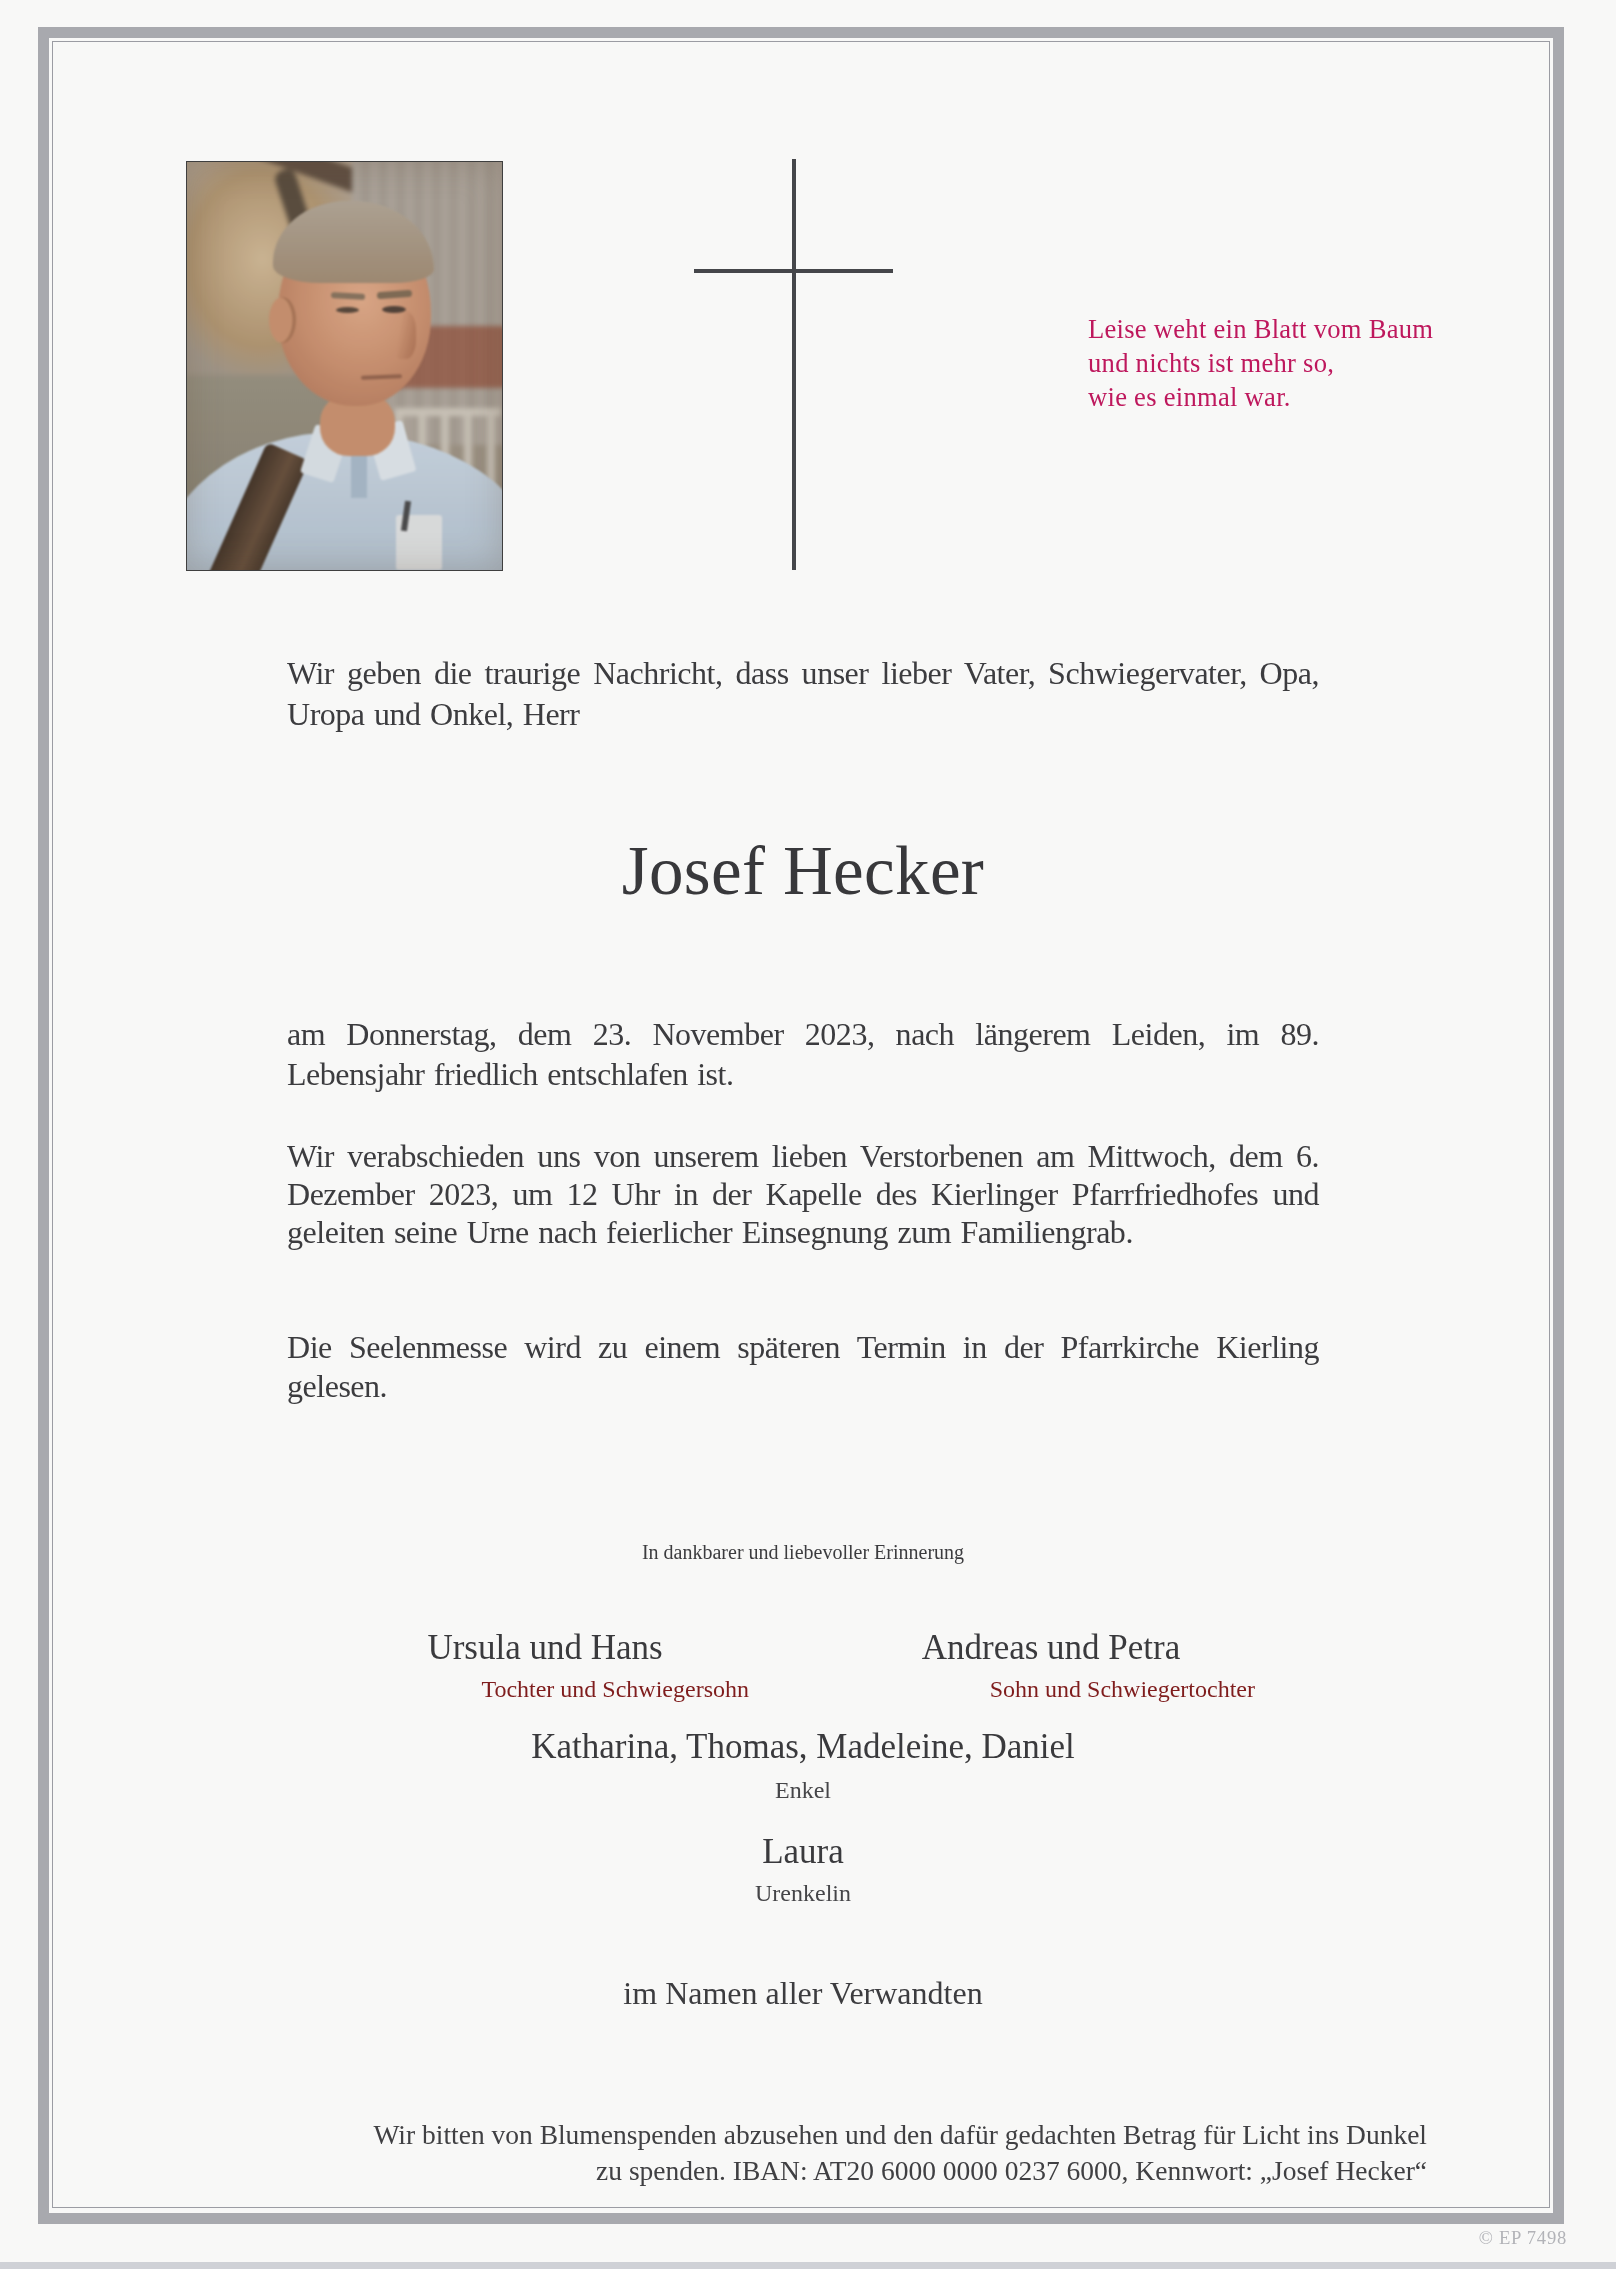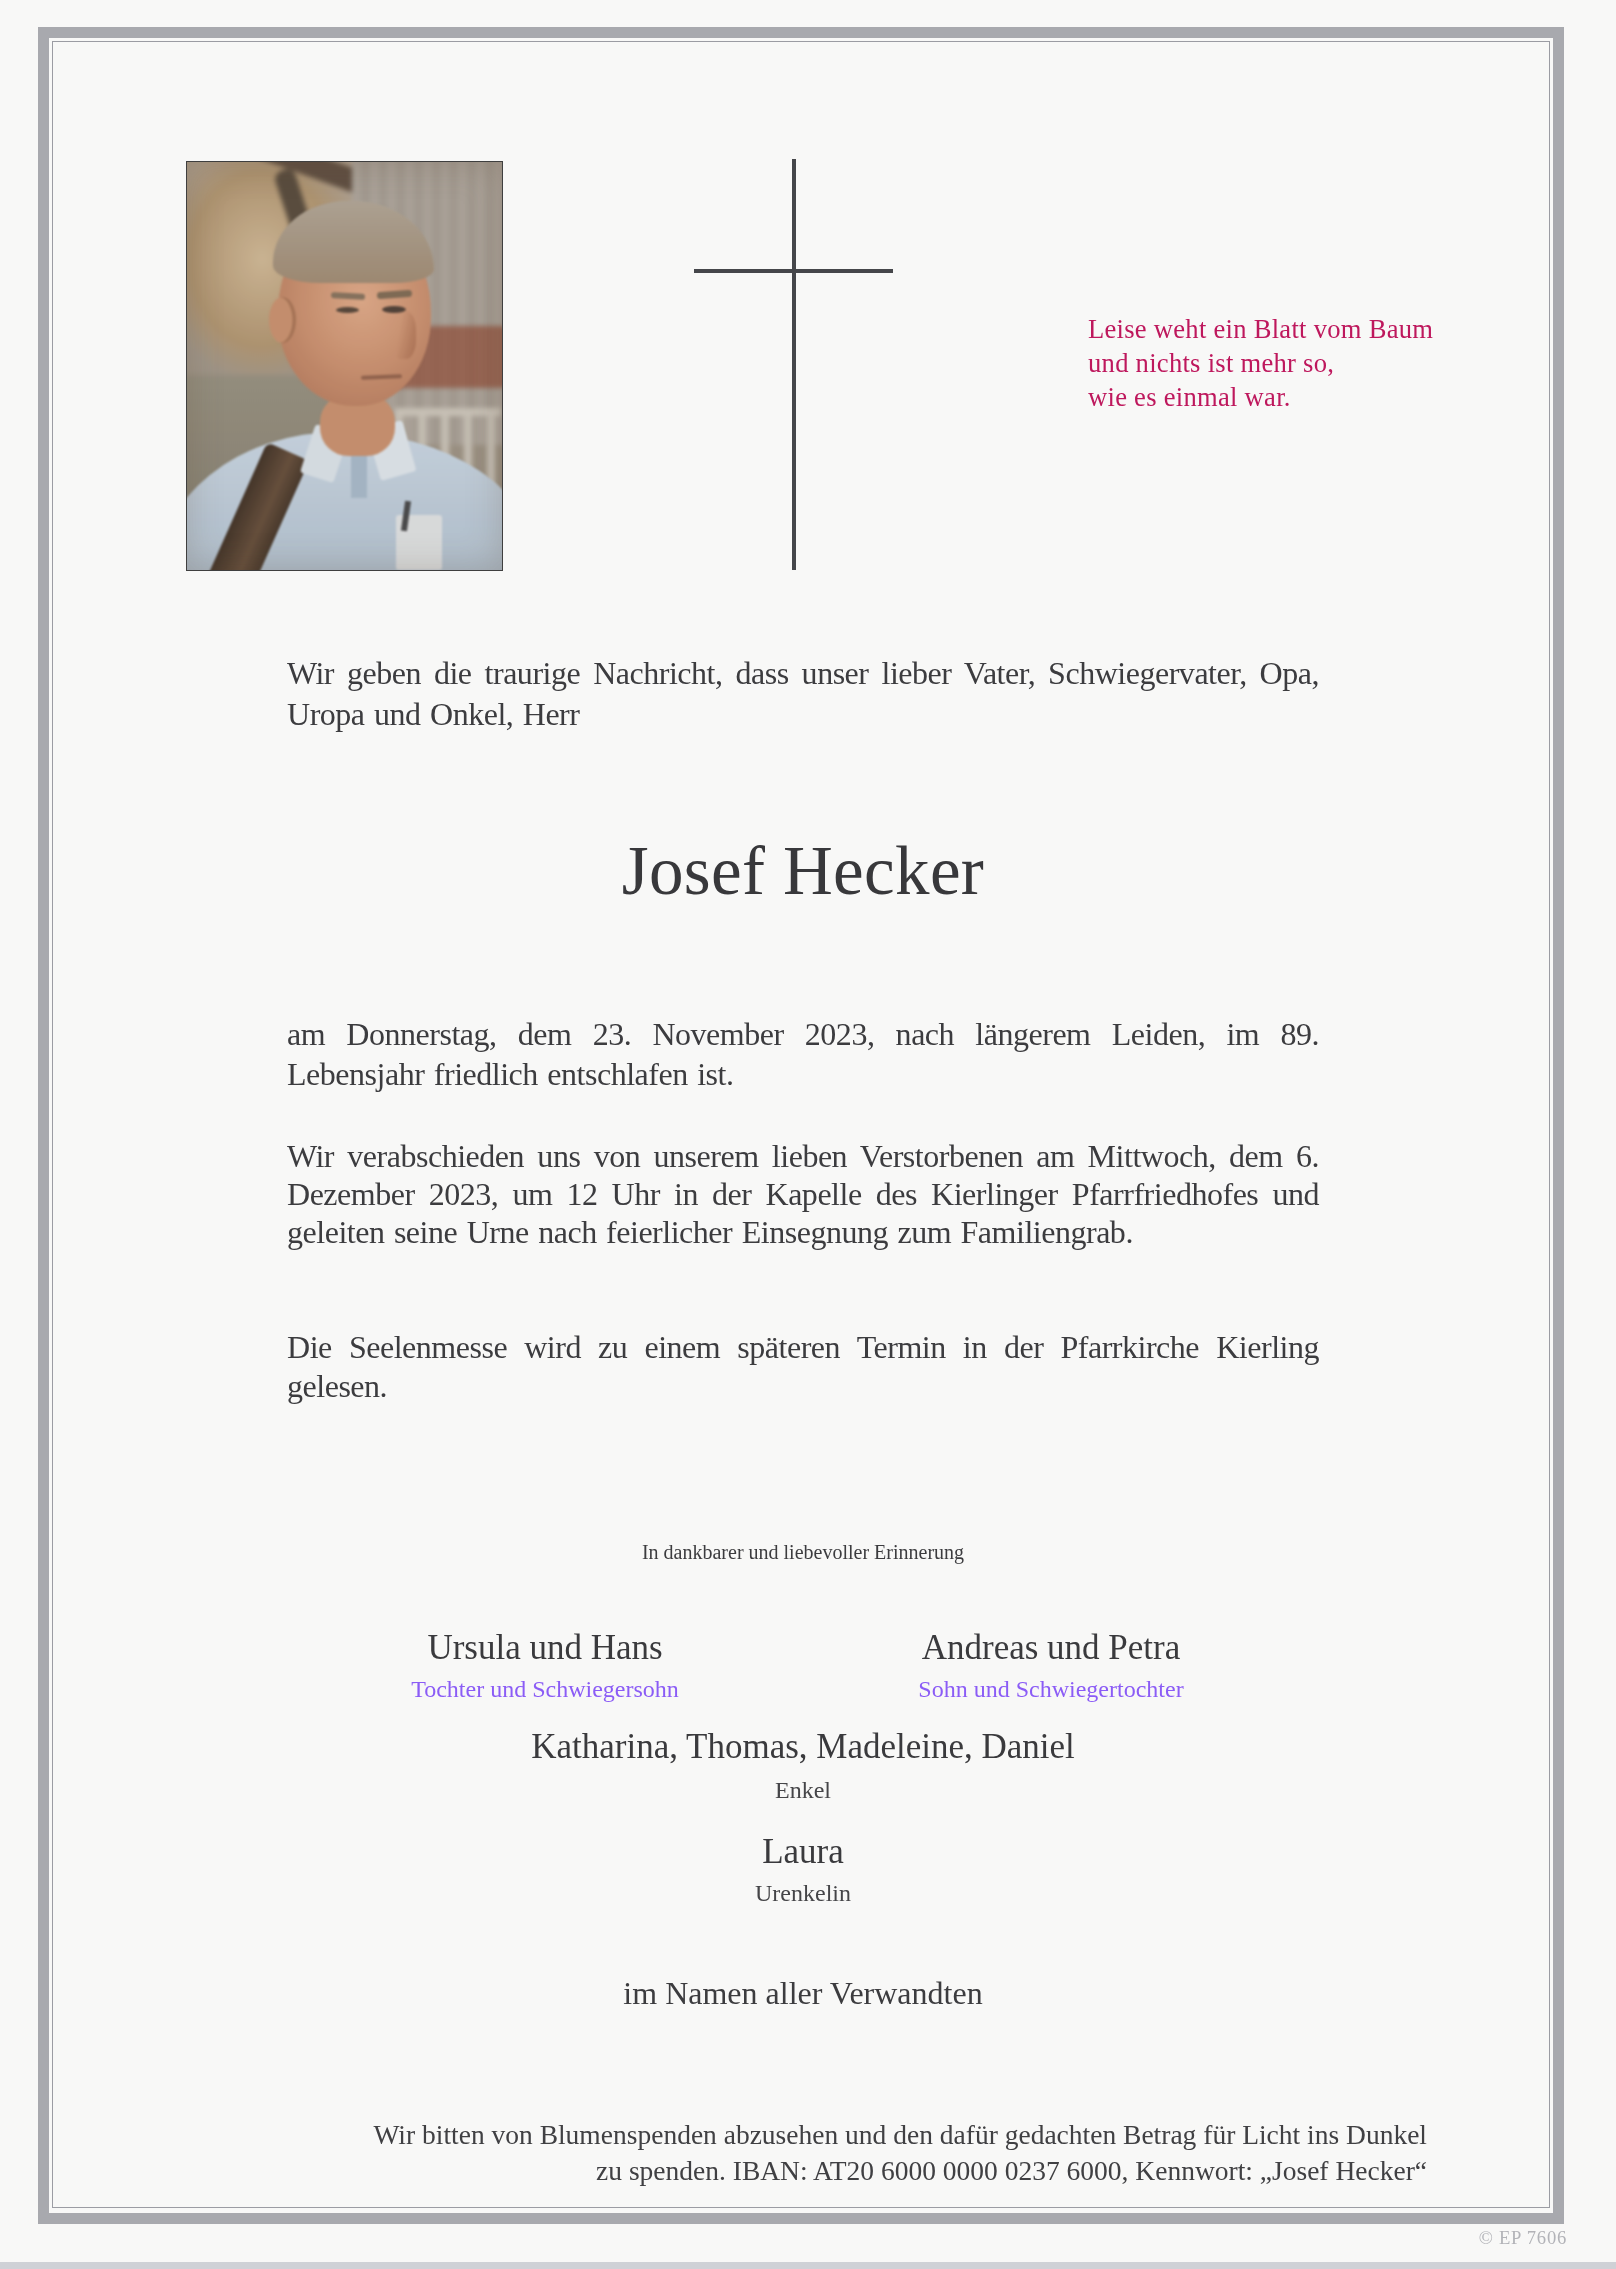--- a/index.html
+++ b/index.html
@@ -73,21 +73,21 @@
   .poem{position:absolute; left:1088px; top:312px; font-size:26.6px; line-height:34px; color:#be185d; letter-spacing:.01em;}
   .col{position:absolute; left:287px; width:1032px;}
   .just{text-align:justify; text-align-last:left; letter-spacing:-0.015em; word-spacing:.06em;}
   .intro{top:653px; font-size:32px; line-height:41px;}
   .deceased{top:832px; text-align:center; font-size:69px; letter-spacing:.005em; color:#38383b;}
   .p1{top:1014px; font-size:32px; line-height:40px;}
   .p2{top:1137px; font-size:32px; line-height:38px;}
   .p3{top:1328px; font-size:32px; line-height:39px;}
   .remembrance{top:1541px; text-align:center; font-size:20px;}
   .mourner-name{position:absolute; top:1628px; width:408px; text-align:center; font-size:35px; color:#3a3a3d;}
-  .mourner-rel{position:absolute; top:1676px; width:408px; text-align:center; font-size:24px; color:#8b5cf6;}
+  .mourner-rel{position:absolute; top:1676px; width:408px; text-align:right; font-size:24px; color:#7f1d1d;}
   .m-col1{left:341px;} .m-col2{left:847px;}
   .g-name{top:1727px; text-align:center; font-size:35px; color:#3a3a3d;}
   .g-rel{top:1777px; text-align:center; font-size:24px; color:#454548;}
   .gg-name{top:1832px; text-align:center; font-size:35px; color:#3a3a3d;}
   .gg-rel{top:1880px; text-align:center; font-size:24px; color:#454548;}
   .closing{top:1975px; text-align:center; font-size:32px;}
   .footer{position:absolute; left:177px; top:2117px; width:1250px; text-align:right; font-size:27.5px; line-height:36px; color:#404043;}
   .print-code{position:absolute; right:49px; top:2227px; font-size:18.6px; color:#b2b3b8; letter-spacing:.04em;}
 </style>
 </head>
@@ -164,17 +164,17 @@
   <div class="col gg-name">Laura</div>
   <div class="col gg-rel">Urenkelin</div>
 
   <div class="col closing">im Namen aller Verwandten</div>
 
   <div class="footer">
     <div>Wir bitten von Blumenspenden abzusehen und den dafür gedachten Betrag für Licht ins Dunkel</div>
     <div>zu spenden. IBAN: AT20 6000 0000 0237 6000, Kennwort: „Josef Hecker“</div>
   </div>
 
-  <div class="print-code">© EP 7606</div>
+  <div class="print-code">© EP 7498</div>
 
   <div class="scan-strip"></div>
 </div>
 
 
 </body></html>

